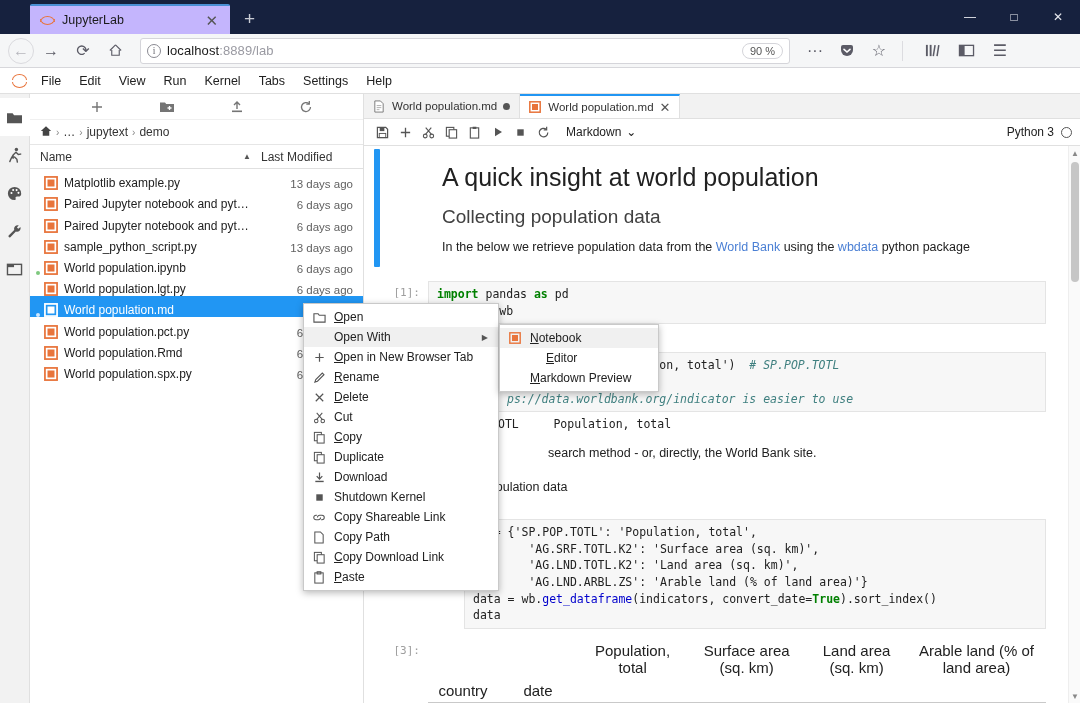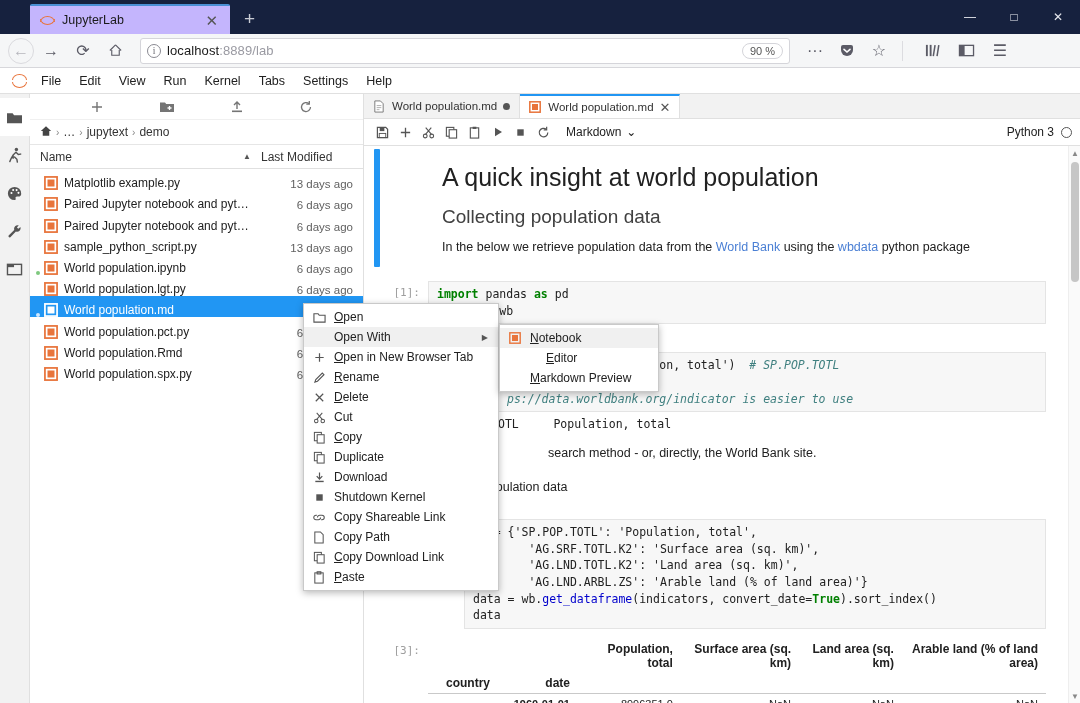--- a/index.html
+++ b/index.html
@@ -172,21 +172,21 @@
   .kw{color:#008000;font-weight:bold;}
   .com{color:#408080;font-style:italic;text-align:right;}
   .fn{color:#0000cc;}
   .bi{color:#008000;font-weight:bold;}
 
   .outtext{flex:1; margin-right:22px; font-family:"DejaVu Sans Mono", monospace;
      font-size:11.5px; color:#212121; white-space:pre; padding:2px 0;}
 
   .outtable{flex:1; margin-right:22px; font-size:11px; color:#212121;}
   .outtable table{border-collapse:collapse; width:100%;}
-  .outtable th{font-weight:bold; text-align:right; padding:3px 8px; font-size:12px;}
+  .outtable th{font-weight:normal; text-align:center; padding:3px 8px; font-size:15px;}
   .outtable td{text-align:right; padding:4px 8px;}
   .outtable .hrow th{border-bottom:none;}
   .outtable .idxrow th{border-bottom:1px solid #c9c9c9;}
   .outtable .drow td{font-size:11px;}
   .outtable .idxcell{font-weight:bold;}
 
   .vscroll{width:12px; background:#fafafa; border-left:1px solid #eee; position:relative;}
   .vthumb{position:absolute; left:2px; width:8px; background:#c6c6c6; border-radius:4px;}
   .scrollcap{position:absolute;left:0;width:12px;height:14px;display:flex;align-items:center;
      justify-content:center;color:#888;font-size:8px;}

